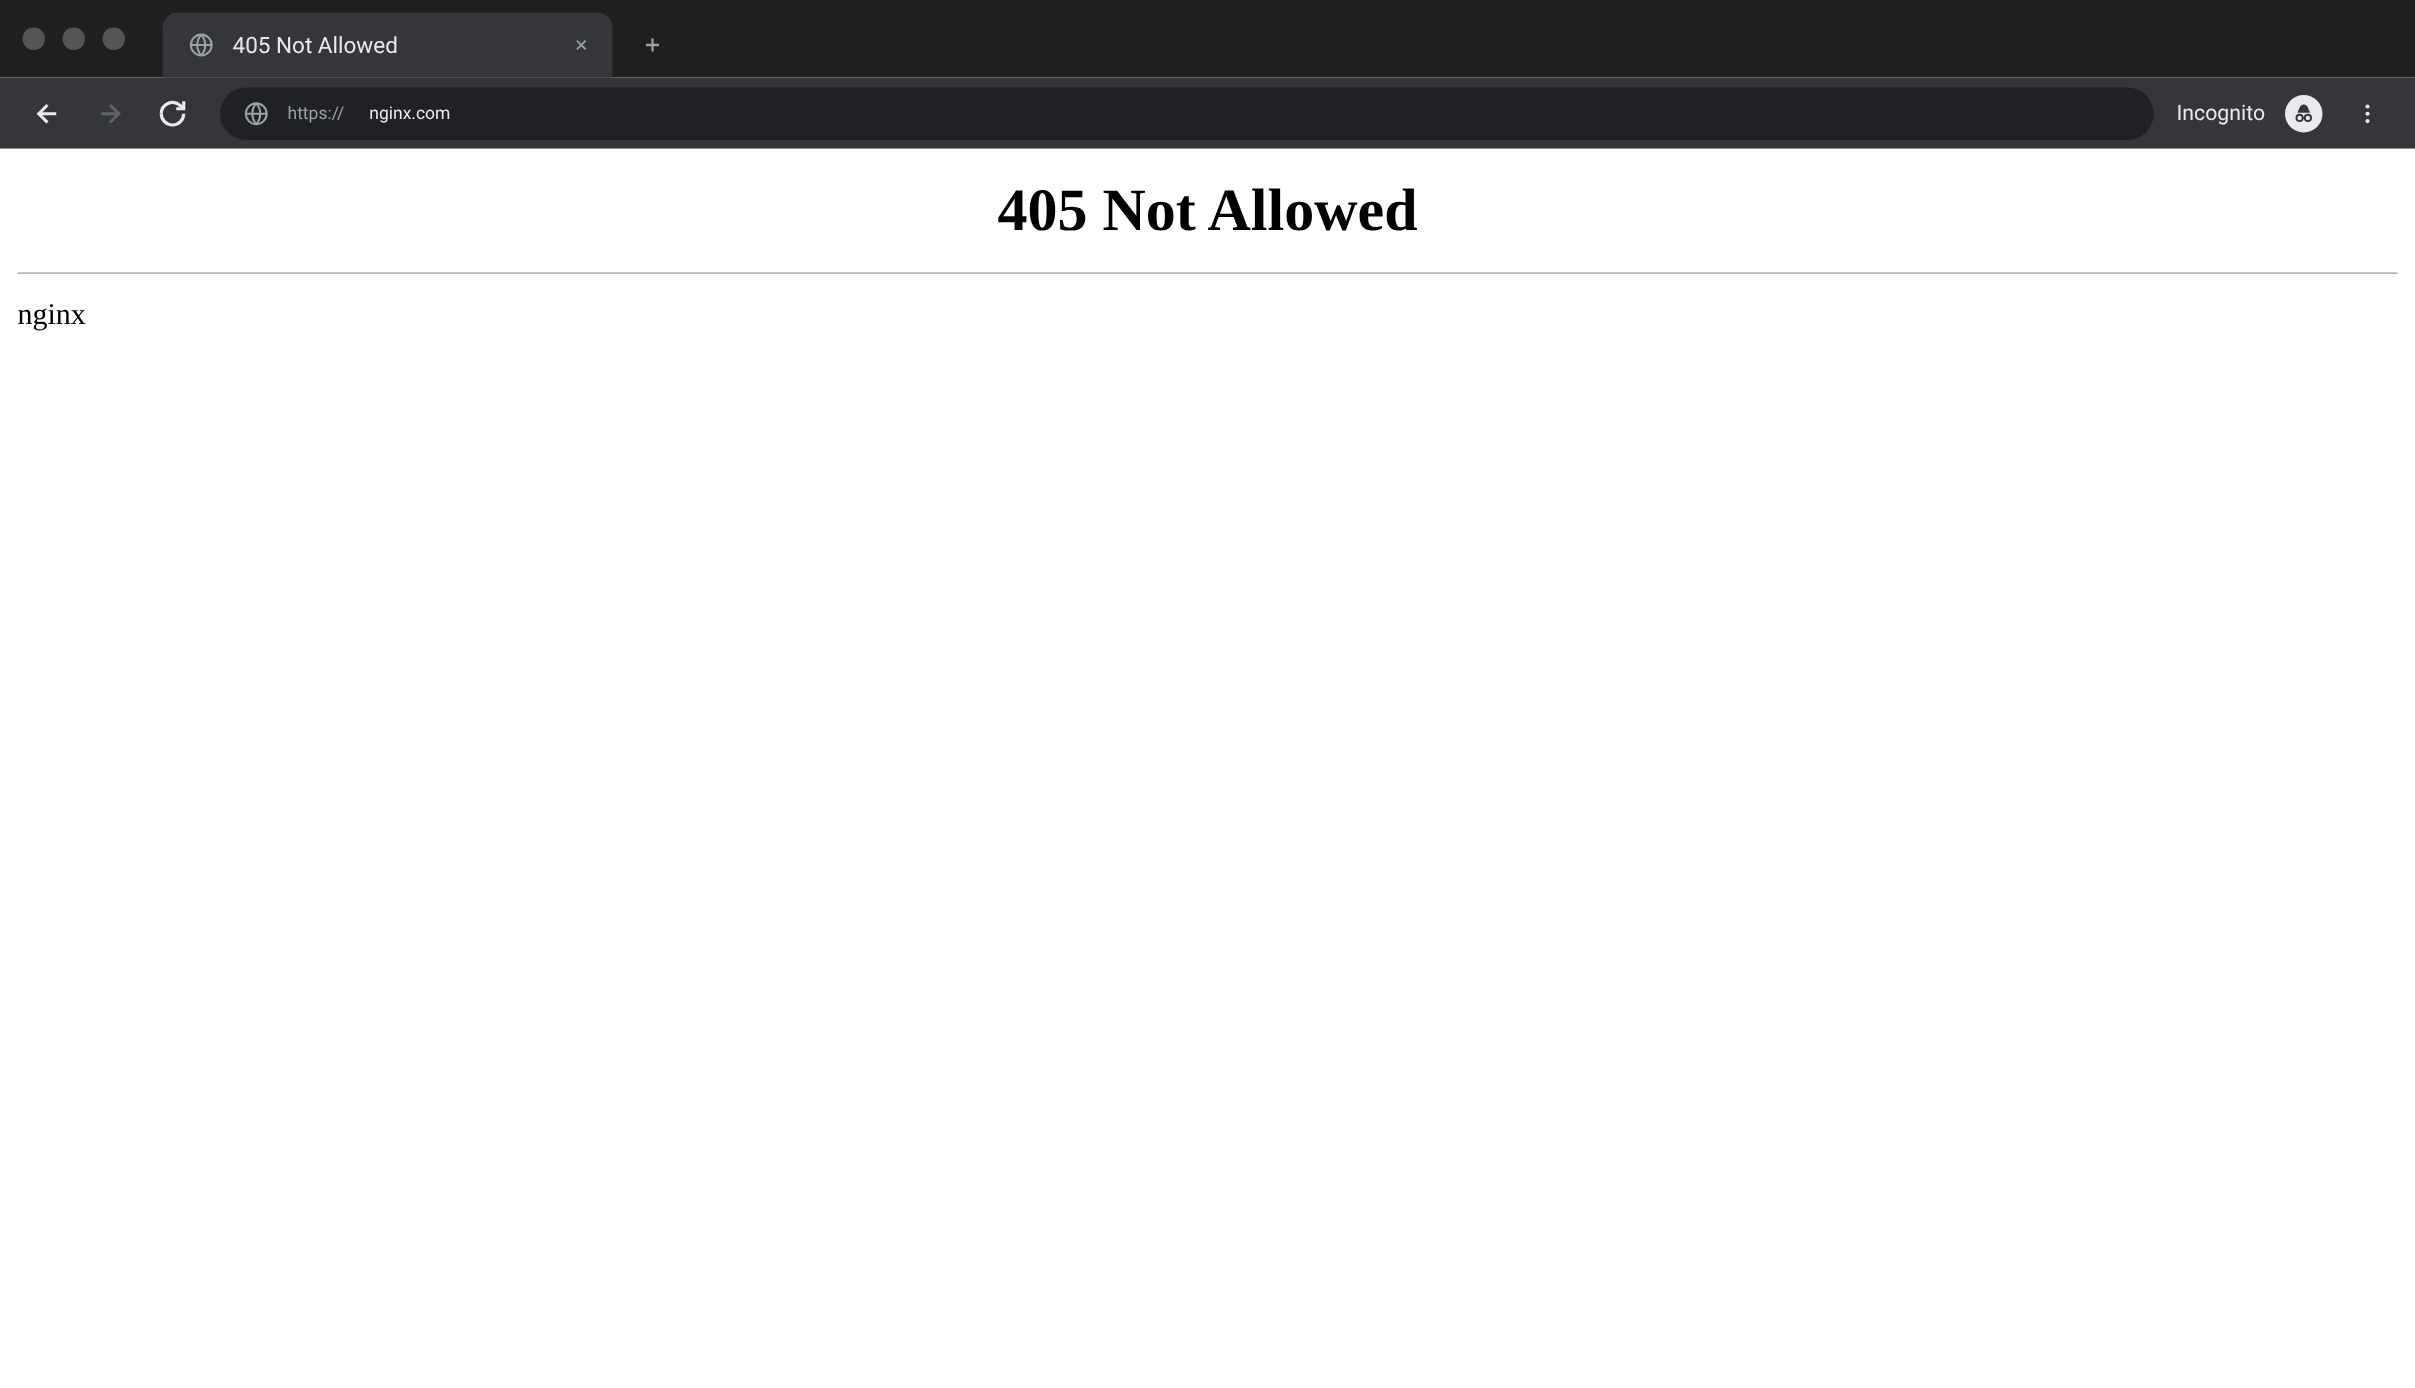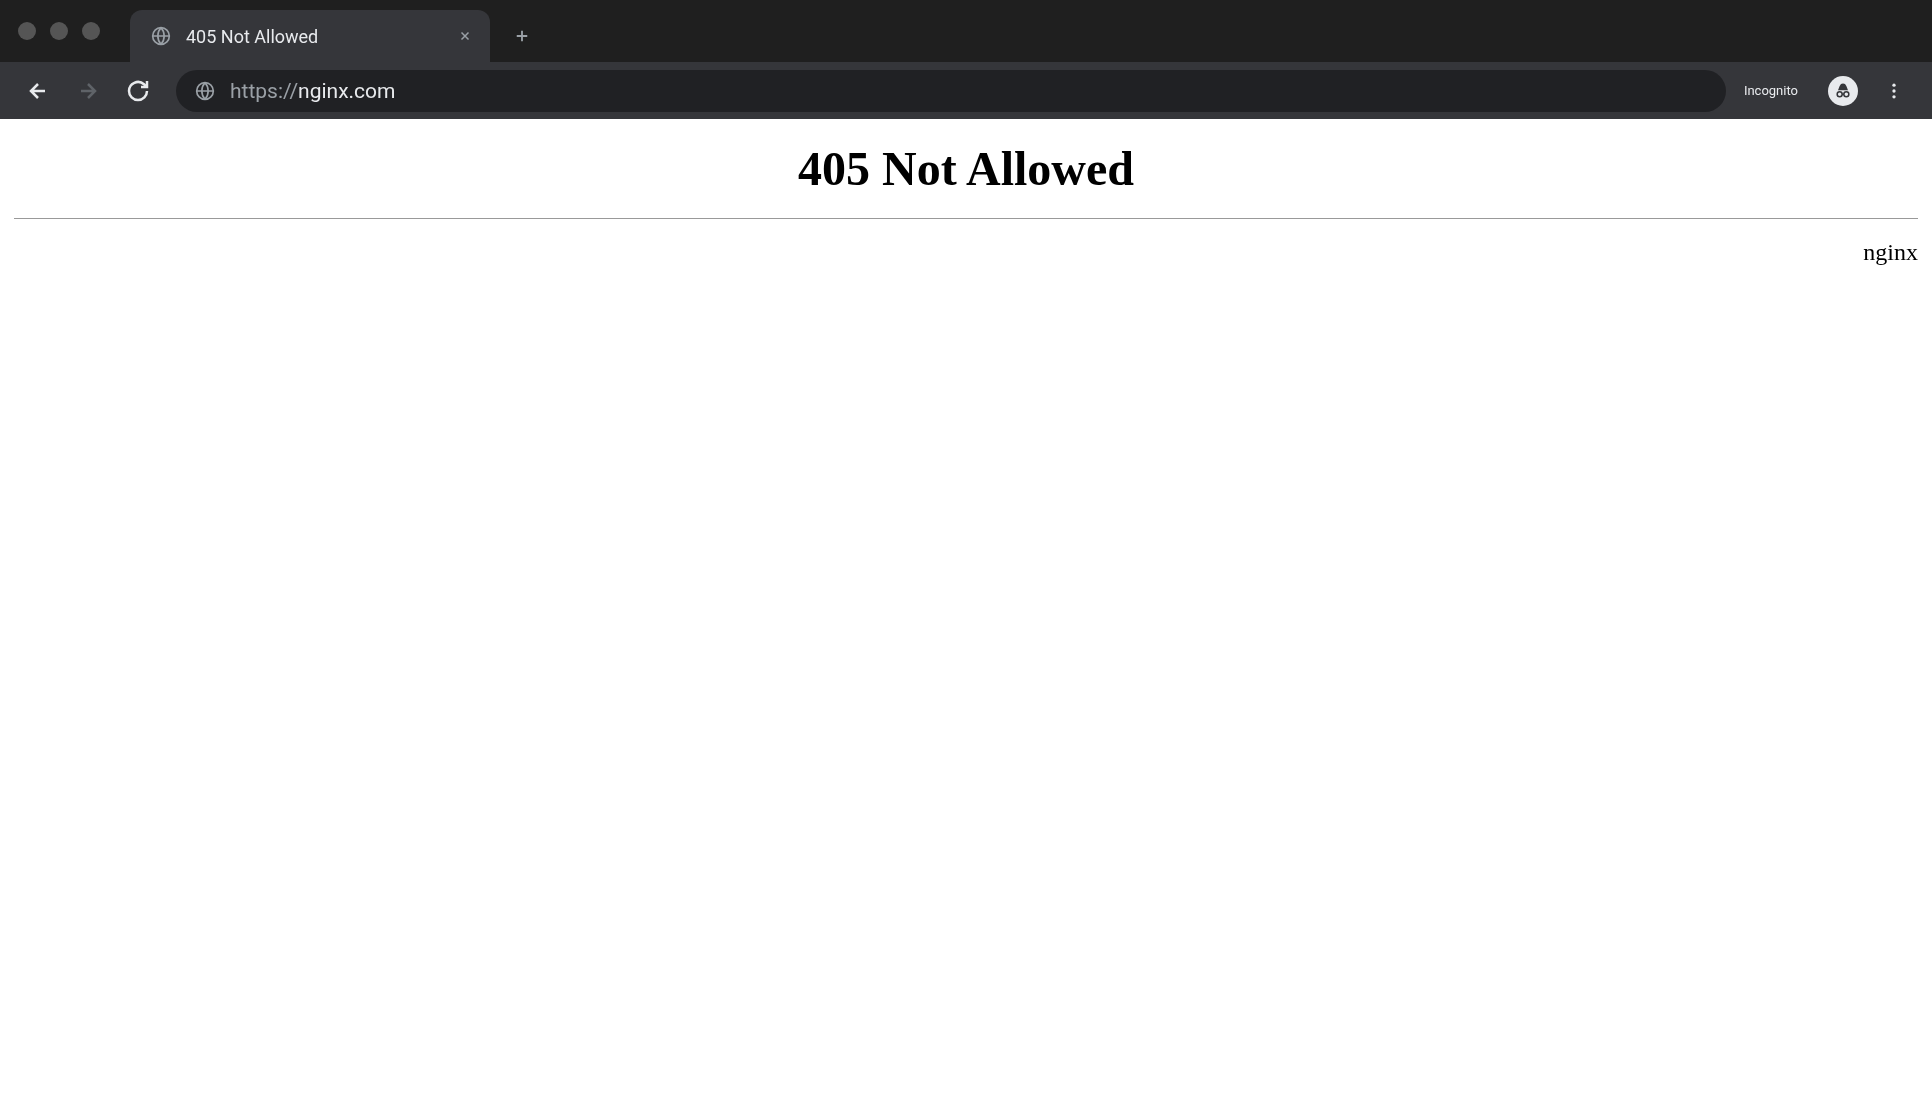--- a/index.html
+++ b/index.html
@@ -137,37 +137,38 @@
     .site-icon {
       width: 22px;
       height: 22px;
       display: flex;
       align-items: center;
       justify-content: center;
     }
     
     .url-text {
       color: #9aa0a6;
-      font-size: 21px;
+      font-size: 14px;
       display: flex;
       align-items: baseline;
+      gap: 20px;
     }
     
     .url-protocol {
       color: #9aa0a6;
     }
     
     .url-domain {
       color: #e8eaed;
     }
     
     .incognito-label {
       color: #e8eaed;
-      font-size: 13px;
-      margin-right: 20px;
+      font-size: 17px;
+      margin-right: 6px;
     }
     
     .incognito-badge {
       width: 30px;
       height: 30px;
       background: #e8eaed;
       border-radius: 50%;
       display: flex;
       align-items: center;
       justify-content: center;
@@ -202,21 +203,21 @@
     
     .error-hr {
       border: none;
       border-top: 1px solid #999999;
       margin: 0 0 20px 0;
     }
     
     .server-name {
       font-family: "Times New Roman", Times, serif;
       font-size: 24px;
-      text-align: right;
+      text-align: left;
       color: #000000;
     }
     
     svg {
       display: block;
     }
   </style>
 </head>
 <body>
 

